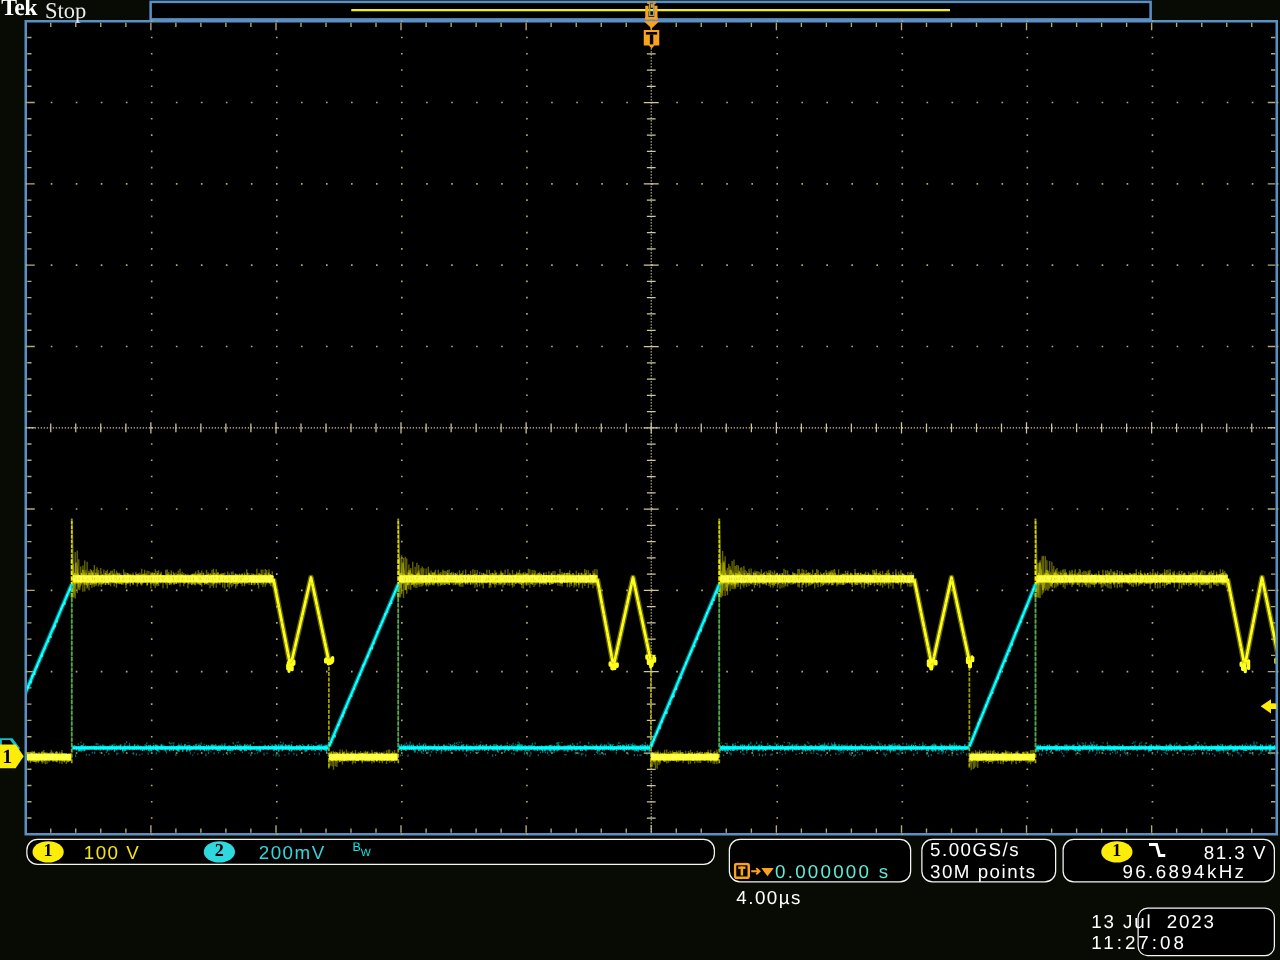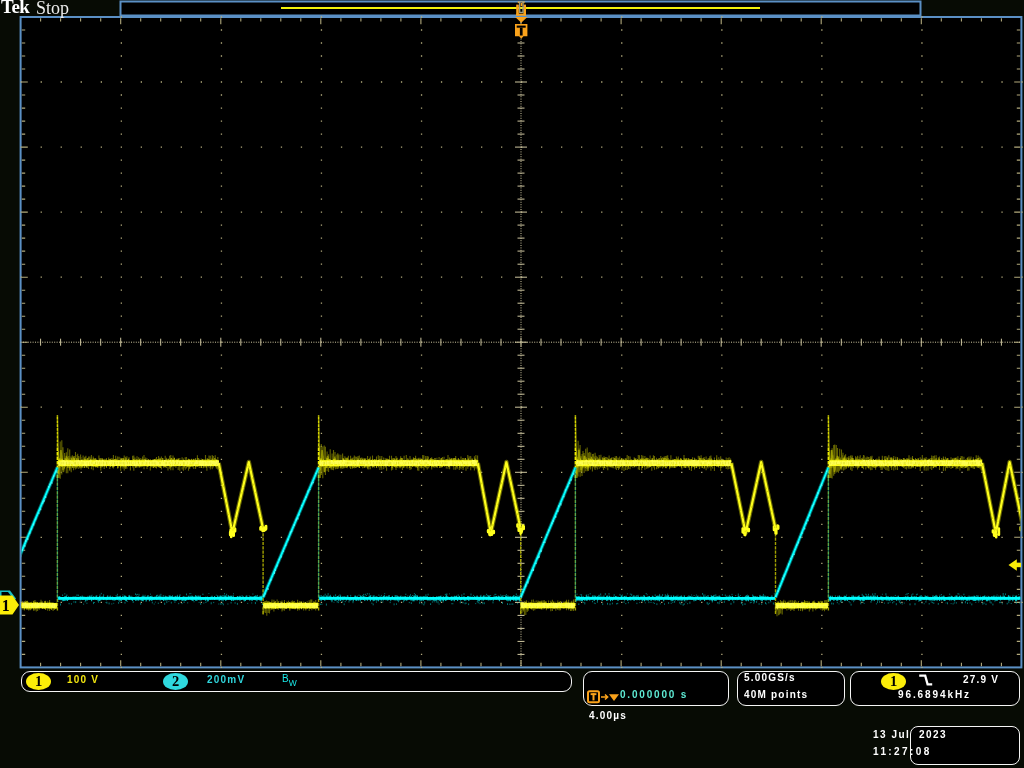--- a/index.html
+++ b/index.html
@@ -1,17 +1,17 @@
 <!DOCTYPE html>
 <html><head><meta charset="utf-8"><style>
 html,body{margin:0;padding:0;width:1024px;height:768px;background:#070b04;overflow:hidden}
 body{font-family:"Liberation Sans",sans-serif;position:relative}
 .t{position:absolute;white-space:pre}
 .box{position:absolute;background:#000;border:1.4px solid #f5f5f5;border-radius:9px}
-.w{color:#fff;font-weight:bold;font-size:10px;letter-spacing:1.2px}
+.w{color:#fff;font-weight:normal;font-size:15px;letter-spacing:1.2px}
 .bdg{position:absolute;border-radius:50%;width:25px;height:17px;text-align:center;color:#000;font-weight:bold;font-size:14.5px;font-family:"Liberation Serif",serif;line-height:17px}
 </style></head><body>
 <svg width="1024" height="768" style="position:absolute;left:0;top:0">
 <rect x="20.6" y="17.0" width="1000.8" height="650.4" fill="#000" stroke="#5b90c5" stroke-width="2"></rect>
 <rect x="120.5" y="1.5" width="800" height="14" fill="#000" stroke="#5b90c5" stroke-width="2"></rect>
 <line x1="281" y1="8" x2="760" y2="8" stroke="#f2f20a" stroke-width="1.8"></line>
 <path d="M20.6 82.0h1.3 M40.6 82.0h1.3 M60.6 82.0h1.3 M80.6 82.0h1.3 M100.7 82.0h1.3 M120.7 82.0h1.3 M140.7 82.0h1.3 M160.7 82.0h1.3 M180.7 82.0h1.3 M200.7 82.0h1.3 M220.8 82.0h1.3 M240.8 82.0h1.3 M260.8 82.0h1.3 M280.8 82.0h1.3 M300.8 82.0h1.3 M320.8 82.0h1.3 M340.9 82.0h1.3 M360.9 82.0h1.3 M380.9 82.0h1.3 M400.9 82.0h1.3 M420.9 82.0h1.3 M440.9 82.0h1.3 M461.0 82.0h1.3 M481.0 82.0h1.3 M501.0 82.0h1.3 M521.0 82.0h1.3 M541.0 82.0h1.3 M561.0 82.0h1.3 M581.0 82.0h1.3 M601.1 82.0h1.3 M621.1 82.0h1.3 M641.1 82.0h1.3 M661.1 82.0h1.3 M681.1 82.0h1.3 M701.1 82.0h1.3 M721.2 82.0h1.3 M741.2 82.0h1.3 M761.2 82.0h1.3 M781.2 82.0h1.3 M801.2 82.0h1.3 M821.2 82.0h1.3 M841.3 82.0h1.3 M861.3 82.0h1.3 M881.3 82.0h1.3 M901.3 82.0h1.3 M921.3 82.0h1.3 M941.3 82.0h1.3 M961.4 82.0h1.3 M981.4 82.0h1.3 M1001.4 82.0h1.3 M1021.4 82.0h1.3 M20.6 147.1h1.3 M40.6 147.1h1.3 M60.6 147.1h1.3 M80.6 147.1h1.3 M100.7 147.1h1.3 M120.7 147.1h1.3 M140.7 147.1h1.3 M160.7 147.1h1.3 M180.7 147.1h1.3 M200.7 147.1h1.3 M220.8 147.1h1.3 M240.8 147.1h1.3 M260.8 147.1h1.3 M280.8 147.1h1.3 M300.8 147.1h1.3 M320.8 147.1h1.3 M340.9 147.1h1.3 M360.9 147.1h1.3 M380.9 147.1h1.3 M400.9 147.1h1.3 M420.9 147.1h1.3 M440.9 147.1h1.3 M461.0 147.1h1.3 M481.0 147.1h1.3 M501.0 147.1h1.3 M521.0 147.1h1.3 M541.0 147.1h1.3 M561.0 147.1h1.3 M581.0 147.1h1.3 M601.1 147.1h1.3 M621.1 147.1h1.3 M641.1 147.1h1.3 M661.1 147.1h1.3 M681.1 147.1h1.3 M701.1 147.1h1.3 M721.2 147.1h1.3 M741.2 147.1h1.3 M761.2 147.1h1.3 M781.2 147.1h1.3 M801.2 147.1h1.3 M821.2 147.1h1.3 M841.3 147.1h1.3 M861.3 147.1h1.3 M881.3 147.1h1.3 M901.3 147.1h1.3 M921.3 147.1h1.3 M941.3 147.1h1.3 M961.4 147.1h1.3 M981.4 147.1h1.3 M1001.4 147.1h1.3 M1021.4 147.1h1.3 M20.6 212.1h1.3 M40.6 212.1h1.3 M60.6 212.1h1.3 M80.6 212.1h1.3 M100.7 212.1h1.3 M120.7 212.1h1.3 M140.7 212.1h1.3 M160.7 212.1h1.3 M180.7 212.1h1.3 M200.7 212.1h1.3 M220.8 212.1h1.3 M240.8 212.1h1.3 M260.8 212.1h1.3 M280.8 212.1h1.3 M300.8 212.1h1.3 M320.8 212.1h1.3 M340.9 212.1h1.3 M360.9 212.1h1.3 M380.9 212.1h1.3 M400.9 212.1h1.3 M420.9 212.1h1.3 M440.9 212.1h1.3 M461.0 212.1h1.3 M481.0 212.1h1.3 M501.0 212.1h1.3 M521.0 212.1h1.3 M541.0 212.1h1.3 M561.0 212.1h1.3 M581.0 212.1h1.3 M601.1 212.1h1.3 M621.1 212.1h1.3 M641.1 212.1h1.3 M661.1 212.1h1.3 M681.1 212.1h1.3 M701.1 212.1h1.3 M721.2 212.1h1.3 M741.2 212.1h1.3 M761.2 212.1h1.3 M781.2 212.1h1.3 M801.2 212.1h1.3 M821.2 212.1h1.3 M841.3 212.1h1.3 M861.3 212.1h1.3 M881.3 212.1h1.3 M901.3 212.1h1.3 M921.3 212.1h1.3 M941.3 212.1h1.3 M961.4 212.1h1.3 M981.4 212.1h1.3 M1001.4 212.1h1.3 M1021.4 212.1h1.3 M20.6 277.2h1.3 M40.6 277.2h1.3 M60.6 277.2h1.3 M80.6 277.2h1.3 M100.7 277.2h1.3 M120.7 277.2h1.3 M140.7 277.2h1.3 M160.7 277.2h1.3 M180.7 277.2h1.3 M200.7 277.2h1.3 M220.8 277.2h1.3 M240.8 277.2h1.3 M260.8 277.2h1.3 M280.8 277.2h1.3 M300.8 277.2h1.3 M320.8 277.2h1.3 M340.9 277.2h1.3 M360.9 277.2h1.3 M380.9 277.2h1.3 M400.9 277.2h1.3 M420.9 277.2h1.3 M440.9 277.2h1.3 M461.0 277.2h1.3 M481.0 277.2h1.3 M501.0 277.2h1.3 M521.0 277.2h1.3 M541.0 277.2h1.3 M561.0 277.2h1.3 M581.0 277.2h1.3 M601.1 277.2h1.3 M621.1 277.2h1.3 M641.1 277.2h1.3 M661.1 277.2h1.3 M681.1 277.2h1.3 M701.1 277.2h1.3 M721.2 277.2h1.3 M741.2 277.2h1.3 M761.2 277.2h1.3 M781.2 277.2h1.3 M801.2 277.2h1.3 M821.2 277.2h1.3 M841.3 277.2h1.3 M861.3 277.2h1.3 M881.3 277.2h1.3 M901.3 277.2h1.3 M921.3 277.2h1.3 M941.3 277.2h1.3 M961.4 277.2h1.3 M981.4 277.2h1.3 M1001.4 277.2h1.3 M1021.4 277.2h1.3 M20.6 407.2h1.3 M40.6 407.2h1.3 M60.6 407.2h1.3 M80.6 407.2h1.3 M100.7 407.2h1.3 M120.7 407.2h1.3 M140.7 407.2h1.3 M160.7 407.2h1.3 M180.7 407.2h1.3 M200.7 407.2h1.3 M220.8 407.2h1.3 M240.8 407.2h1.3 M260.8 407.2h1.3 M280.8 407.2h1.3 M300.8 407.2h1.3 M320.8 407.2h1.3 M340.9 407.2h1.3 M360.9 407.2h1.3 M380.9 407.2h1.3 M400.9 407.2h1.3 M420.9 407.2h1.3 M440.9 407.2h1.3 M461.0 407.2h1.3 M481.0 407.2h1.3 M501.0 407.2h1.3 M521.0 407.2h1.3 M541.0 407.2h1.3 M561.0 407.2h1.3 M581.0 407.2h1.3 M601.1 407.2h1.3 M621.1 407.2h1.3 M641.1 407.2h1.3 M661.1 407.2h1.3 M681.1 407.2h1.3 M701.1 407.2h1.3 M721.2 407.2h1.3 M741.2 407.2h1.3 M761.2 407.2h1.3 M781.2 407.2h1.3 M801.2 407.2h1.3 M821.2 407.2h1.3 M841.3 407.2h1.3 M861.3 407.2h1.3 M881.3 407.2h1.3 M901.3 407.2h1.3 M921.3 407.2h1.3 M941.3 407.2h1.3 M961.4 407.2h1.3 M981.4 407.2h1.3 M1001.4 407.2h1.3 M1021.4 407.2h1.3 M20.6 472.3h1.3 M40.6 472.3h1.3 M60.6 472.3h1.3 M80.6 472.3h1.3 M100.7 472.3h1.3 M120.7 472.3h1.3 M140.7 472.3h1.3 M160.7 472.3h1.3 M180.7 472.3h1.3 M200.7 472.3h1.3 M220.8 472.3h1.3 M240.8 472.3h1.3 M260.8 472.3h1.3 M280.8 472.3h1.3 M300.8 472.3h1.3 M320.8 472.3h1.3 M340.9 472.3h1.3 M360.9 472.3h1.3 M380.9 472.3h1.3 M400.9 472.3h1.3 M420.9 472.3h1.3 M440.9 472.3h1.3 M461.0 472.3h1.3 M481.0 472.3h1.3 M501.0 472.3h1.3 M521.0 472.3h1.3 M541.0 472.3h1.3 M561.0 472.3h1.3 M581.0 472.3h1.3 M601.1 472.3h1.3 M621.1 472.3h1.3 M641.1 472.3h1.3 M661.1 472.3h1.3 M681.1 472.3h1.3 M701.1 472.3h1.3 M721.2 472.3h1.3 M741.2 472.3h1.3 M761.2 472.3h1.3 M781.2 472.3h1.3 M801.2 472.3h1.3 M821.2 472.3h1.3 M841.3 472.3h1.3 M861.3 472.3h1.3 M881.3 472.3h1.3 M901.3 472.3h1.3 M921.3 472.3h1.3 M941.3 472.3h1.3 M961.4 472.3h1.3 M981.4 472.3h1.3 M1001.4 472.3h1.3 M1021.4 472.3h1.3 M20.6 537.3h1.3 M40.6 537.3h1.3 M60.6 537.3h1.3 M80.6 537.3h1.3 M100.7 537.3h1.3 M120.7 537.3h1.3 M140.7 537.3h1.3 M160.7 537.3h1.3 M180.7 537.3h1.3 M200.7 537.3h1.3 M220.8 537.3h1.3 M240.8 537.3h1.3 M260.8 537.3h1.3 M280.8 537.3h1.3 M300.8 537.3h1.3 M320.8 537.3h1.3 M340.9 537.3h1.3 M360.9 537.3h1.3 M380.9 537.3h1.3 M400.9 537.3h1.3 M420.9 537.3h1.3 M440.9 537.3h1.3 M461.0 537.3h1.3 M481.0 537.3h1.3 M501.0 537.3h1.3 M521.0 537.3h1.3 M541.0 537.3h1.3 M561.0 537.3h1.3 M581.0 537.3h1.3 M601.1 537.3h1.3 M621.1 537.3h1.3 M641.1 537.3h1.3 M661.1 537.3h1.3 M681.1 537.3h1.3 M701.1 537.3h1.3 M721.2 537.3h1.3 M741.2 537.3h1.3 M761.2 537.3h1.3 M781.2 537.3h1.3 M801.2 537.3h1.3 M821.2 537.3h1.3 M841.3 537.3h1.3 M861.3 537.3h1.3 M881.3 537.3h1.3 M901.3 537.3h1.3 M921.3 537.3h1.3 M941.3 537.3h1.3 M961.4 537.3h1.3 M981.4 537.3h1.3 M1001.4 537.3h1.3 M1021.4 537.3h1.3 M20.6 602.4h1.3 M40.6 602.4h1.3 M60.6 602.4h1.3 M80.6 602.4h1.3 M100.7 602.4h1.3 M120.7 602.4h1.3 M140.7 602.4h1.3 M160.7 602.4h1.3 M180.7 602.4h1.3 M200.7 602.4h1.3 M220.8 602.4h1.3 M240.8 602.4h1.3 M260.8 602.4h1.3 M280.8 602.4h1.3 M300.8 602.4h1.3 M320.8 602.4h1.3 M340.9 602.4h1.3 M360.9 602.4h1.3 M380.9 602.4h1.3 M400.9 602.4h1.3 M420.9 602.4h1.3 M440.9 602.4h1.3 M461.0 602.4h1.3 M481.0 602.4h1.3 M501.0 602.4h1.3 M521.0 602.4h1.3 M541.0 602.4h1.3 M561.0 602.4h1.3 M581.0 602.4h1.3 M601.1 602.4h1.3 M621.1 602.4h1.3 M641.1 602.4h1.3 M661.1 602.4h1.3 M681.1 602.4h1.3 M701.1 602.4h1.3 M721.2 602.4h1.3 M741.2 602.4h1.3 M761.2 602.4h1.3 M781.2 602.4h1.3 M801.2 602.4h1.3 M821.2 602.4h1.3 M841.3 602.4h1.3 M861.3 602.4h1.3 M881.3 602.4h1.3 M901.3 602.4h1.3 M921.3 602.4h1.3 M941.3 602.4h1.3 M961.4 602.4h1.3 M981.4 602.4h1.3 M1001.4 602.4h1.3 M1021.4 602.4h1.3 M120.7 17.0h1.3 M120.7 30.0h1.3 M120.7 43.0h1.3 M120.7 56.0h1.3 M120.7 69.0h1.3 M120.7 82.0h1.3 M120.7 95.0h1.3 M120.7 108.1h1.3 M120.7 121.1h1.3 M120.7 134.1h1.3 M120.7 147.1h1.3 M120.7 160.1h1.3 M120.7 173.1h1.3 M120.7 186.1h1.3 M120.7 199.1h1.3 M120.7 212.1h1.3 M120.7 225.1h1.3 M120.7 238.1h1.3 M120.7 251.1h1.3 M120.7 264.2h1.3 M120.7 277.2h1.3 M120.7 290.2h1.3 M120.7 303.2h1.3 M120.7 316.2h1.3 M120.7 329.2h1.3 M120.7 342.2h1.3 M120.7 355.2h1.3 M120.7 368.2h1.3 M120.7 381.2h1.3 M120.7 394.2h1.3 M120.7 407.2h1.3 M120.7 420.2h1.3 M120.7 433.3h1.3 M120.7 446.3h1.3 M120.7 459.3h1.3 M120.7 472.3h1.3 M120.7 485.3h1.3 M120.7 498.3h1.3 M120.7 511.3h1.3 M120.7 524.3h1.3 M120.7 537.3h1.3 M120.7 550.3h1.3 M120.7 563.3h1.3 M120.7 576.3h1.3 M120.7 589.4h1.3 M120.7 602.4h1.3 M120.7 615.4h1.3 M120.7 628.4h1.3 M120.7 641.4h1.3 M120.7 654.4h1.3 M120.7 667.4h1.3 M220.8 17.0h1.3 M220.8 30.0h1.3 M220.8 43.0h1.3 M220.8 56.0h1.3 M220.8 69.0h1.3 M220.8 82.0h1.3 M220.8 95.0h1.3 M220.8 108.1h1.3 M220.8 121.1h1.3 M220.8 134.1h1.3 M220.8 147.1h1.3 M220.8 160.1h1.3 M220.8 173.1h1.3 M220.8 186.1h1.3 M220.8 199.1h1.3 M220.8 212.1h1.3 M220.8 225.1h1.3 M220.8 238.1h1.3 M220.8 251.1h1.3 M220.8 264.2h1.3 M220.8 277.2h1.3 M220.8 290.2h1.3 M220.8 303.2h1.3 M220.8 316.2h1.3 M220.8 329.2h1.3 M220.8 342.2h1.3 M220.8 355.2h1.3 M220.8 368.2h1.3 M220.8 381.2h1.3 M220.8 394.2h1.3 M220.8 407.2h1.3 M220.8 420.2h1.3 M220.8 433.3h1.3 M220.8 446.3h1.3 M220.8 459.3h1.3 M220.8 472.3h1.3 M220.8 485.3h1.3 M220.8 498.3h1.3 M220.8 511.3h1.3 M220.8 524.3h1.3 M220.8 537.3h1.3 M220.8 550.3h1.3 M220.8 563.3h1.3 M220.8 576.3h1.3 M220.8 589.4h1.3 M220.8 602.4h1.3 M220.8 615.4h1.3 M220.8 628.4h1.3 M220.8 641.4h1.3 M220.8 654.4h1.3 M220.8 667.4h1.3 M320.8 17.0h1.3 M320.8 30.0h1.3 M320.8 43.0h1.3 M320.8 56.0h1.3 M320.8 69.0h1.3 M320.8 82.0h1.3 M320.8 95.0h1.3 M320.8 108.1h1.3 M320.8 121.1h1.3 M320.8 134.1h1.3 M320.8 147.1h1.3 M320.8 160.1h1.3 M320.8 173.1h1.3 M320.8 186.1h1.3 M320.8 199.1h1.3 M320.8 212.1h1.3 M320.8 225.1h1.3 M320.8 238.1h1.3 M320.8 251.1h1.3 M320.8 264.2h1.3 M320.8 277.2h1.3 M320.8 290.2h1.3 M320.8 303.2h1.3 M320.8 316.2h1.3 M320.8 329.2h1.3 M320.8 342.2h1.3 M320.8 355.2h1.3 M320.8 368.2h1.3 M320.8 381.2h1.3 M320.8 394.2h1.3 M320.8 407.2h1.3 M320.8 420.2h1.3 M320.8 433.3h1.3 M320.8 446.3h1.3 M320.8 459.3h1.3 M320.8 472.3h1.3 M320.8 485.3h1.3 M320.8 498.3h1.3 M320.8 511.3h1.3 M320.8 524.3h1.3 M320.8 537.3h1.3 M320.8 550.3h1.3 M320.8 563.3h1.3 M320.8 576.3h1.3 M320.8 589.4h1.3 M320.8 602.4h1.3 M320.8 615.4h1.3 M320.8 628.4h1.3 M320.8 641.4h1.3 M320.8 654.4h1.3 M320.8 667.4h1.3 M420.9 17.0h1.3 M420.9 30.0h1.3 M420.9 43.0h1.3 M420.9 56.0h1.3 M420.9 69.0h1.3 M420.9 82.0h1.3 M420.9 95.0h1.3 M420.9 108.1h1.3 M420.9 121.1h1.3 M420.9 134.1h1.3 M420.9 147.1h1.3 M420.9 160.1h1.3 M420.9 173.1h1.3 M420.9 186.1h1.3 M420.9 199.1h1.3 M420.9 212.1h1.3 M420.9 225.1h1.3 M420.9 238.1h1.3 M420.9 251.1h1.3 M420.9 264.2h1.3 M420.9 277.2h1.3 M420.9 290.2h1.3 M420.9 303.2h1.3 M420.9 316.2h1.3 M420.9 329.2h1.3 M420.9 342.2h1.3 M420.9 355.2h1.3 M420.9 368.2h1.3 M420.9 381.2h1.3 M420.9 394.2h1.3 M420.9 407.2h1.3 M420.9 420.2h1.3 M420.9 433.3h1.3 M420.9 446.3h1.3 M420.9 459.3h1.3 M420.9 472.3h1.3 M420.9 485.3h1.3 M420.9 498.3h1.3 M420.9 511.3h1.3 M420.9 524.3h1.3 M420.9 537.3h1.3 M420.9 550.3h1.3 M420.9 563.3h1.3 M420.9 576.3h1.3 M420.9 589.4h1.3 M420.9 602.4h1.3 M420.9 615.4h1.3 M420.9 628.4h1.3 M420.9 641.4h1.3 M420.9 654.4h1.3 M420.9 667.4h1.3 M621.1 17.0h1.3 M621.1 30.0h1.3 M621.1 43.0h1.3 M621.1 56.0h1.3 M621.1 69.0h1.3 M621.1 82.0h1.3 M621.1 95.0h1.3 M621.1 108.1h1.3 M621.1 121.1h1.3 M621.1 134.1h1.3 M621.1 147.1h1.3 M621.1 160.1h1.3 M621.1 173.1h1.3 M621.1 186.1h1.3 M621.1 199.1h1.3 M621.1 212.1h1.3 M621.1 225.1h1.3 M621.1 238.1h1.3 M621.1 251.1h1.3 M621.1 264.2h1.3 M621.1 277.2h1.3 M621.1 290.2h1.3 M621.1 303.2h1.3 M621.1 316.2h1.3 M621.1 329.2h1.3 M621.1 342.2h1.3 M621.1 355.2h1.3 M621.1 368.2h1.3 M621.1 381.2h1.3 M621.1 394.2h1.3 M621.1 407.2h1.3 M621.1 420.2h1.3 M621.1 433.3h1.3 M621.1 446.3h1.3 M621.1 459.3h1.3 M621.1 472.3h1.3 M621.1 485.3h1.3 M621.1 498.3h1.3 M621.1 511.3h1.3 M621.1 524.3h1.3 M621.1 537.3h1.3 M621.1 550.3h1.3 M621.1 563.3h1.3 M621.1 576.3h1.3 M621.1 589.4h1.3 M621.1 602.4h1.3 M621.1 615.4h1.3 M621.1 628.4h1.3 M621.1 641.4h1.3 M621.1 654.4h1.3 M621.1 667.4h1.3 M721.2 17.0h1.3 M721.2 30.0h1.3 M721.2 43.0h1.3 M721.2 56.0h1.3 M721.2 69.0h1.3 M721.2 82.0h1.3 M721.2 95.0h1.3 M721.2 108.1h1.3 M721.2 121.1h1.3 M721.2 134.1h1.3 M721.2 147.1h1.3 M721.2 160.1h1.3 M721.2 173.1h1.3 M721.2 186.1h1.3 M721.2 199.1h1.3 M721.2 212.1h1.3 M721.2 225.1h1.3 M721.2 238.1h1.3 M721.2 251.1h1.3 M721.2 264.2h1.3 M721.2 277.2h1.3 M721.2 290.2h1.3 M721.2 303.2h1.3 M721.2 316.2h1.3 M721.2 329.2h1.3 M721.2 342.2h1.3 M721.2 355.2h1.3 M721.2 368.2h1.3 M721.2 381.2h1.3 M721.2 394.2h1.3 M721.2 407.2h1.3 M721.2 420.2h1.3 M721.2 433.3h1.3 M721.2 446.3h1.3 M721.2 459.3h1.3 M721.2 472.3h1.3 M721.2 485.3h1.3 M721.2 498.3h1.3 M721.2 511.3h1.3 M721.2 524.3h1.3 M721.2 537.3h1.3 M721.2 550.3h1.3 M721.2 563.3h1.3 M721.2 576.3h1.3 M721.2 589.4h1.3 M721.2 602.4h1.3 M721.2 615.4h1.3 M721.2 628.4h1.3 M721.2 641.4h1.3 M721.2 654.4h1.3 M721.2 667.4h1.3 M821.2 17.0h1.3 M821.2 30.0h1.3 M821.2 43.0h1.3 M821.2 56.0h1.3 M821.2 69.0h1.3 M821.2 82.0h1.3 M821.2 95.0h1.3 M821.2 108.1h1.3 M821.2 121.1h1.3 M821.2 134.1h1.3 M821.2 147.1h1.3 M821.2 160.1h1.3 M821.2 173.1h1.3 M821.2 186.1h1.3 M821.2 199.1h1.3 M821.2 212.1h1.3 M821.2 225.1h1.3 M821.2 238.1h1.3 M821.2 251.1h1.3 M821.2 264.2h1.3 M821.2 277.2h1.3 M821.2 290.2h1.3 M821.2 303.2h1.3 M821.2 316.2h1.3 M821.2 329.2h1.3 M821.2 342.2h1.3 M821.2 355.2h1.3 M821.2 368.2h1.3 M821.2 381.2h1.3 M821.2 394.2h1.3 M821.2 407.2h1.3 M821.2 420.2h1.3 M821.2 433.3h1.3 M821.2 446.3h1.3 M821.2 459.3h1.3 M821.2 472.3h1.3 M821.2 485.3h1.3 M821.2 498.3h1.3 M821.2 511.3h1.3 M821.2 524.3h1.3 M821.2 537.3h1.3 M821.2 550.3h1.3 M821.2 563.3h1.3 M821.2 576.3h1.3 M821.2 589.4h1.3 M821.2 602.4h1.3 M821.2 615.4h1.3 M821.2 628.4h1.3 M821.2 641.4h1.3 M821.2 654.4h1.3 M821.2 667.4h1.3 M921.3 17.0h1.3 M921.3 30.0h1.3 M921.3 43.0h1.3 M921.3 56.0h1.3 M921.3 69.0h1.3 M921.3 82.0h1.3 M921.3 95.0h1.3 M921.3 108.1h1.3 M921.3 121.1h1.3 M921.3 134.1h1.3 M921.3 147.1h1.3 M921.3 160.1h1.3 M921.3 173.1h1.3 M921.3 186.1h1.3 M921.3 199.1h1.3 M921.3 212.1h1.3 M921.3 225.1h1.3 M921.3 238.1h1.3 M921.3 251.1h1.3 M921.3 264.2h1.3 M921.3 277.2h1.3 M921.3 290.2h1.3 M921.3 303.2h1.3 M921.3 316.2h1.3 M921.3 329.2h1.3 M921.3 342.2h1.3 M921.3 355.2h1.3 M921.3 368.2h1.3 M921.3 381.2h1.3 M921.3 394.2h1.3 M921.3 407.2h1.3 M921.3 420.2h1.3 M921.3 433.3h1.3 M921.3 446.3h1.3 M921.3 459.3h1.3 M921.3 472.3h1.3 M921.3 485.3h1.3 M921.3 498.3h1.3 M921.3 511.3h1.3 M921.3 524.3h1.3 M921.3 537.3h1.3 M921.3 550.3h1.3 M921.3 563.3h1.3 M921.3 576.3h1.3 M921.3 589.4h1.3 M921.3 602.4h1.3 M921.3 615.4h1.3 M921.3 628.4h1.3 M921.3 641.4h1.3 M921.3 654.4h1.3 M921.3 667.4h1.3" stroke="#b3aa7c" stroke-width="1.3" fill="none"></path>
 <path d="M40.6 18.2v3.4 M40.6 666.2v-3.4 M60.6 18.2v3.4 M60.6 666.2v-3.4 M80.6 18.2v3.4 M80.6 666.2v-3.4 M100.7 18.2v3.4 M100.7 666.2v-3.4 M120.7 18.2v6 M120.7 666.2v-6 M140.7 18.2v3.4 M140.7 666.2v-3.4 M160.7 18.2v3.4 M160.7 666.2v-3.4 M180.7 18.2v3.4 M180.7 666.2v-3.4 M200.7 18.2v3.4 M200.7 666.2v-3.4 M220.8 18.2v6 M220.8 666.2v-6 M240.8 18.2v3.4 M240.8 666.2v-3.4 M260.8 18.2v3.4 M260.8 666.2v-3.4 M280.8 18.2v3.4 M280.8 666.2v-3.4 M300.8 18.2v3.4 M300.8 666.2v-3.4 M320.8 18.2v6 M320.8 666.2v-6 M340.9 18.2v3.4 M340.9 666.2v-3.4 M360.9 18.2v3.4 M360.9 666.2v-3.4 M380.9 18.2v3.4 M380.9 666.2v-3.4 M400.9 18.2v3.4 M400.9 666.2v-3.4 M420.9 18.2v6 M420.9 666.2v-6 M440.9 18.2v3.4 M440.9 666.2v-3.4 M461.0 18.2v3.4 M461.0 666.2v-3.4 M481.0 18.2v3.4 M481.0 666.2v-3.4 M501.0 18.2v3.4 M501.0 666.2v-3.4 M521.0 18.2v6 M521.0 666.2v-6 M541.0 18.2v3.4 M541.0 666.2v-3.4 M561.0 18.2v3.4 M561.0 666.2v-3.4 M581.0 18.2v3.4 M581.0 666.2v-3.4 M601.1 18.2v3.4 M601.1 666.2v-3.4 M621.1 18.2v6 M621.1 666.2v-6 M641.1 18.2v3.4 M641.1 666.2v-3.4 M661.1 18.2v3.4 M661.1 666.2v-3.4 M681.1 18.2v3.4 M681.1 666.2v-3.4 M701.1 18.2v3.4 M701.1 666.2v-3.4 M721.2 18.2v6 M721.2 666.2v-6 M741.2 18.2v3.4 M741.2 666.2v-3.4 M761.2 18.2v3.4 M761.2 666.2v-3.4 M781.2 18.2v3.4 M781.2 666.2v-3.4 M801.2 18.2v3.4 M801.2 666.2v-3.4 M821.2 18.2v6 M821.2 666.2v-6 M841.3 18.2v3.4 M841.3 666.2v-3.4 M861.3 18.2v3.4 M861.3 666.2v-3.4 M881.3 18.2v3.4 M881.3 666.2v-3.4 M901.3 18.2v3.4 M901.3 666.2v-3.4 M921.3 18.2v6 M921.3 666.2v-6 M941.3 18.2v3.4 M941.3 666.2v-3.4 M961.4 18.2v3.4 M961.4 666.2v-3.4 M981.4 18.2v3.4 M981.4 666.2v-3.4 M1001.4 18.2v3.4 M1001.4 666.2v-3.4 M21.8 30.0h3.4 M1020.2 30.0h-3.4 M21.8 43.0h3.4 M1020.2 43.0h-3.4 M21.8 56.0h3.4 M1020.2 56.0h-3.4 M21.8 69.0h3.4 M1020.2 69.0h-3.4 M21.8 82.0h6 M1020.2 82.0h-6 M21.8 95.0h3.4 M1020.2 95.0h-3.4 M21.8 108.1h3.4 M1020.2 108.1h-3.4 M21.8 121.1h3.4 M1020.2 121.1h-3.4 M21.8 134.1h3.4 M1020.2 134.1h-3.4 M21.8 147.1h6 M1020.2 147.1h-6 M21.8 160.1h3.4 M1020.2 160.1h-3.4 M21.8 173.1h3.4 M1020.2 173.1h-3.4 M21.8 186.1h3.4 M1020.2 186.1h-3.4 M21.8 199.1h3.4 M1020.2 199.1h-3.4 M21.8 212.1h6 M1020.2 212.1h-6 M21.8 225.1h3.4 M1020.2 225.1h-3.4 M21.8 238.1h3.4 M1020.2 238.1h-3.4 M21.8 251.1h3.4 M1020.2 251.1h-3.4 M21.8 264.2h3.4 M1020.2 264.2h-3.4 M21.8 277.2h6 M1020.2 277.2h-6 M21.8 290.2h3.4 M1020.2 290.2h-3.4 M21.8 303.2h3.4 M1020.2 303.2h-3.4 M21.8 316.2h3.4 M1020.2 316.2h-3.4 M21.8 329.2h3.4 M1020.2 329.2h-3.4 M21.8 342.2h6 M1020.2 342.2h-6 M21.8 355.2h3.4 M1020.2 355.2h-3.4 M21.8 368.2h3.4 M1020.2 368.2h-3.4 M21.8 381.2h3.4 M1020.2 381.2h-3.4 M21.8 394.2h3.4 M1020.2 394.2h-3.4 M21.8 407.2h6 M1020.2 407.2h-6 M21.8 420.2h3.4 M1020.2 420.2h-3.4 M21.8 433.3h3.4 M1020.2 433.3h-3.4 M21.8 446.3h3.4 M1020.2 446.3h-3.4 M21.8 459.3h3.4 M1020.2 459.3h-3.4 M21.8 472.3h6 M1020.2 472.3h-6 M21.8 485.3h3.4 M1020.2 485.3h-3.4 M21.8 498.3h3.4 M1020.2 498.3h-3.4 M21.8 511.3h3.4 M1020.2 511.3h-3.4 M21.8 524.3h3.4 M1020.2 524.3h-3.4 M21.8 537.3h6 M1020.2 537.3h-6 M21.8 550.3h3.4 M1020.2 550.3h-3.4 M21.8 563.3h3.4 M1020.2 563.3h-3.4 M21.8 576.3h3.4 M1020.2 576.3h-3.4 M21.8 589.4h3.4 M1020.2 589.4h-3.4 M21.8 602.4h6 M1020.2 602.4h-6 M21.8 615.4h3.4 M1020.2 615.4h-3.4 M21.8 628.4h3.4 M1020.2 628.4h-3.4 M21.8 641.4h3.4 M1020.2 641.4h-3.4 M21.8 654.4h3.4 M1020.2 654.4h-3.4" stroke="#b3aa7c" stroke-width="1.1" fill="none"></path>
 <line x1="20.6" y1="342.2" x2="1021.4" y2="342.2" stroke="#cfc7a0" stroke-width="1" stroke-dasharray="1 1.4"></line>
 <line x1="521.0" y1="17.0" x2="521.0" y2="667.4" stroke="#cfc7a0" stroke-width="1" stroke-dasharray="1 1.4"></line>
@@ -77,24 +77,24 @@
 <rect x="1" y="1.2" width="11" height="11" fill="none" stroke="#faa21b" stroke-width="2" rx="1.5"></rect>
 <rect x="3.6" y="3.2" width="5.8" height="1.9" fill="#faa21b"></rect>
     <rect x="5.5" y="3.2" width="2" height="7.2" fill="#faa21b"></rect>
 <path d="M14 7 h6 M18 4.5 l2.6 2.5 -2.6 2.5" stroke="#faa21b" stroke-width="1.6" fill="none"></path>
 <polygon points="22,4.3 32,4.3 27,11" fill="#faa21b"></polygon>
 </svg>
 <div class="t w" style="left:620px;top:689px;color:#5eead4;letter-spacing:1.8px">0.000000 s</div>
 
 <div class="box" style="left:737px;top:670.5px;width:106px;height:33px"></div>
 <div class="t w" style="left:744px;top:671.5px">5.00GS/s</div>
-<div class="t w" style="left:744px;top:689px">40M points</div>
+<div class="t w" style="left:744px;top:689px">30M points</div>
 
 <div class="box" style="left:850px;top:670.5px;width:168px;height:33px"></div>
 <div class="bdg" style="left:881px;top:673px;background:#fbed08">1</div>
 <svg style="position:absolute;left:918px;top:673px" width="18" height="15">
     <path d="M1.2 2.6 h6 l2.4 8.8 h4.6" stroke="#fff" stroke-width="2.3" fill="none"></path>
   </svg>
-<div class="t w" style="left:963px;top:673.5px">27.9 V</div>
+<div class="t w" style="left:963px;top:673.5px">81.3 V</div>
 <div class="t w" style="left:898px;top:689px;letter-spacing:1.9px">96.6894kHz</div>
 
 <div class="box" style="left:910px;top:726px;width:108px;height:37px;border-radius:8px"></div>
 <div class="t w" style="left:873px;top:729px;letter-spacing:1.5px">13 Jul  2023</div>
 <div class="t w" style="left:873px;top:746px;letter-spacing:2.4px">11:27:08</div>
 </body></html>

